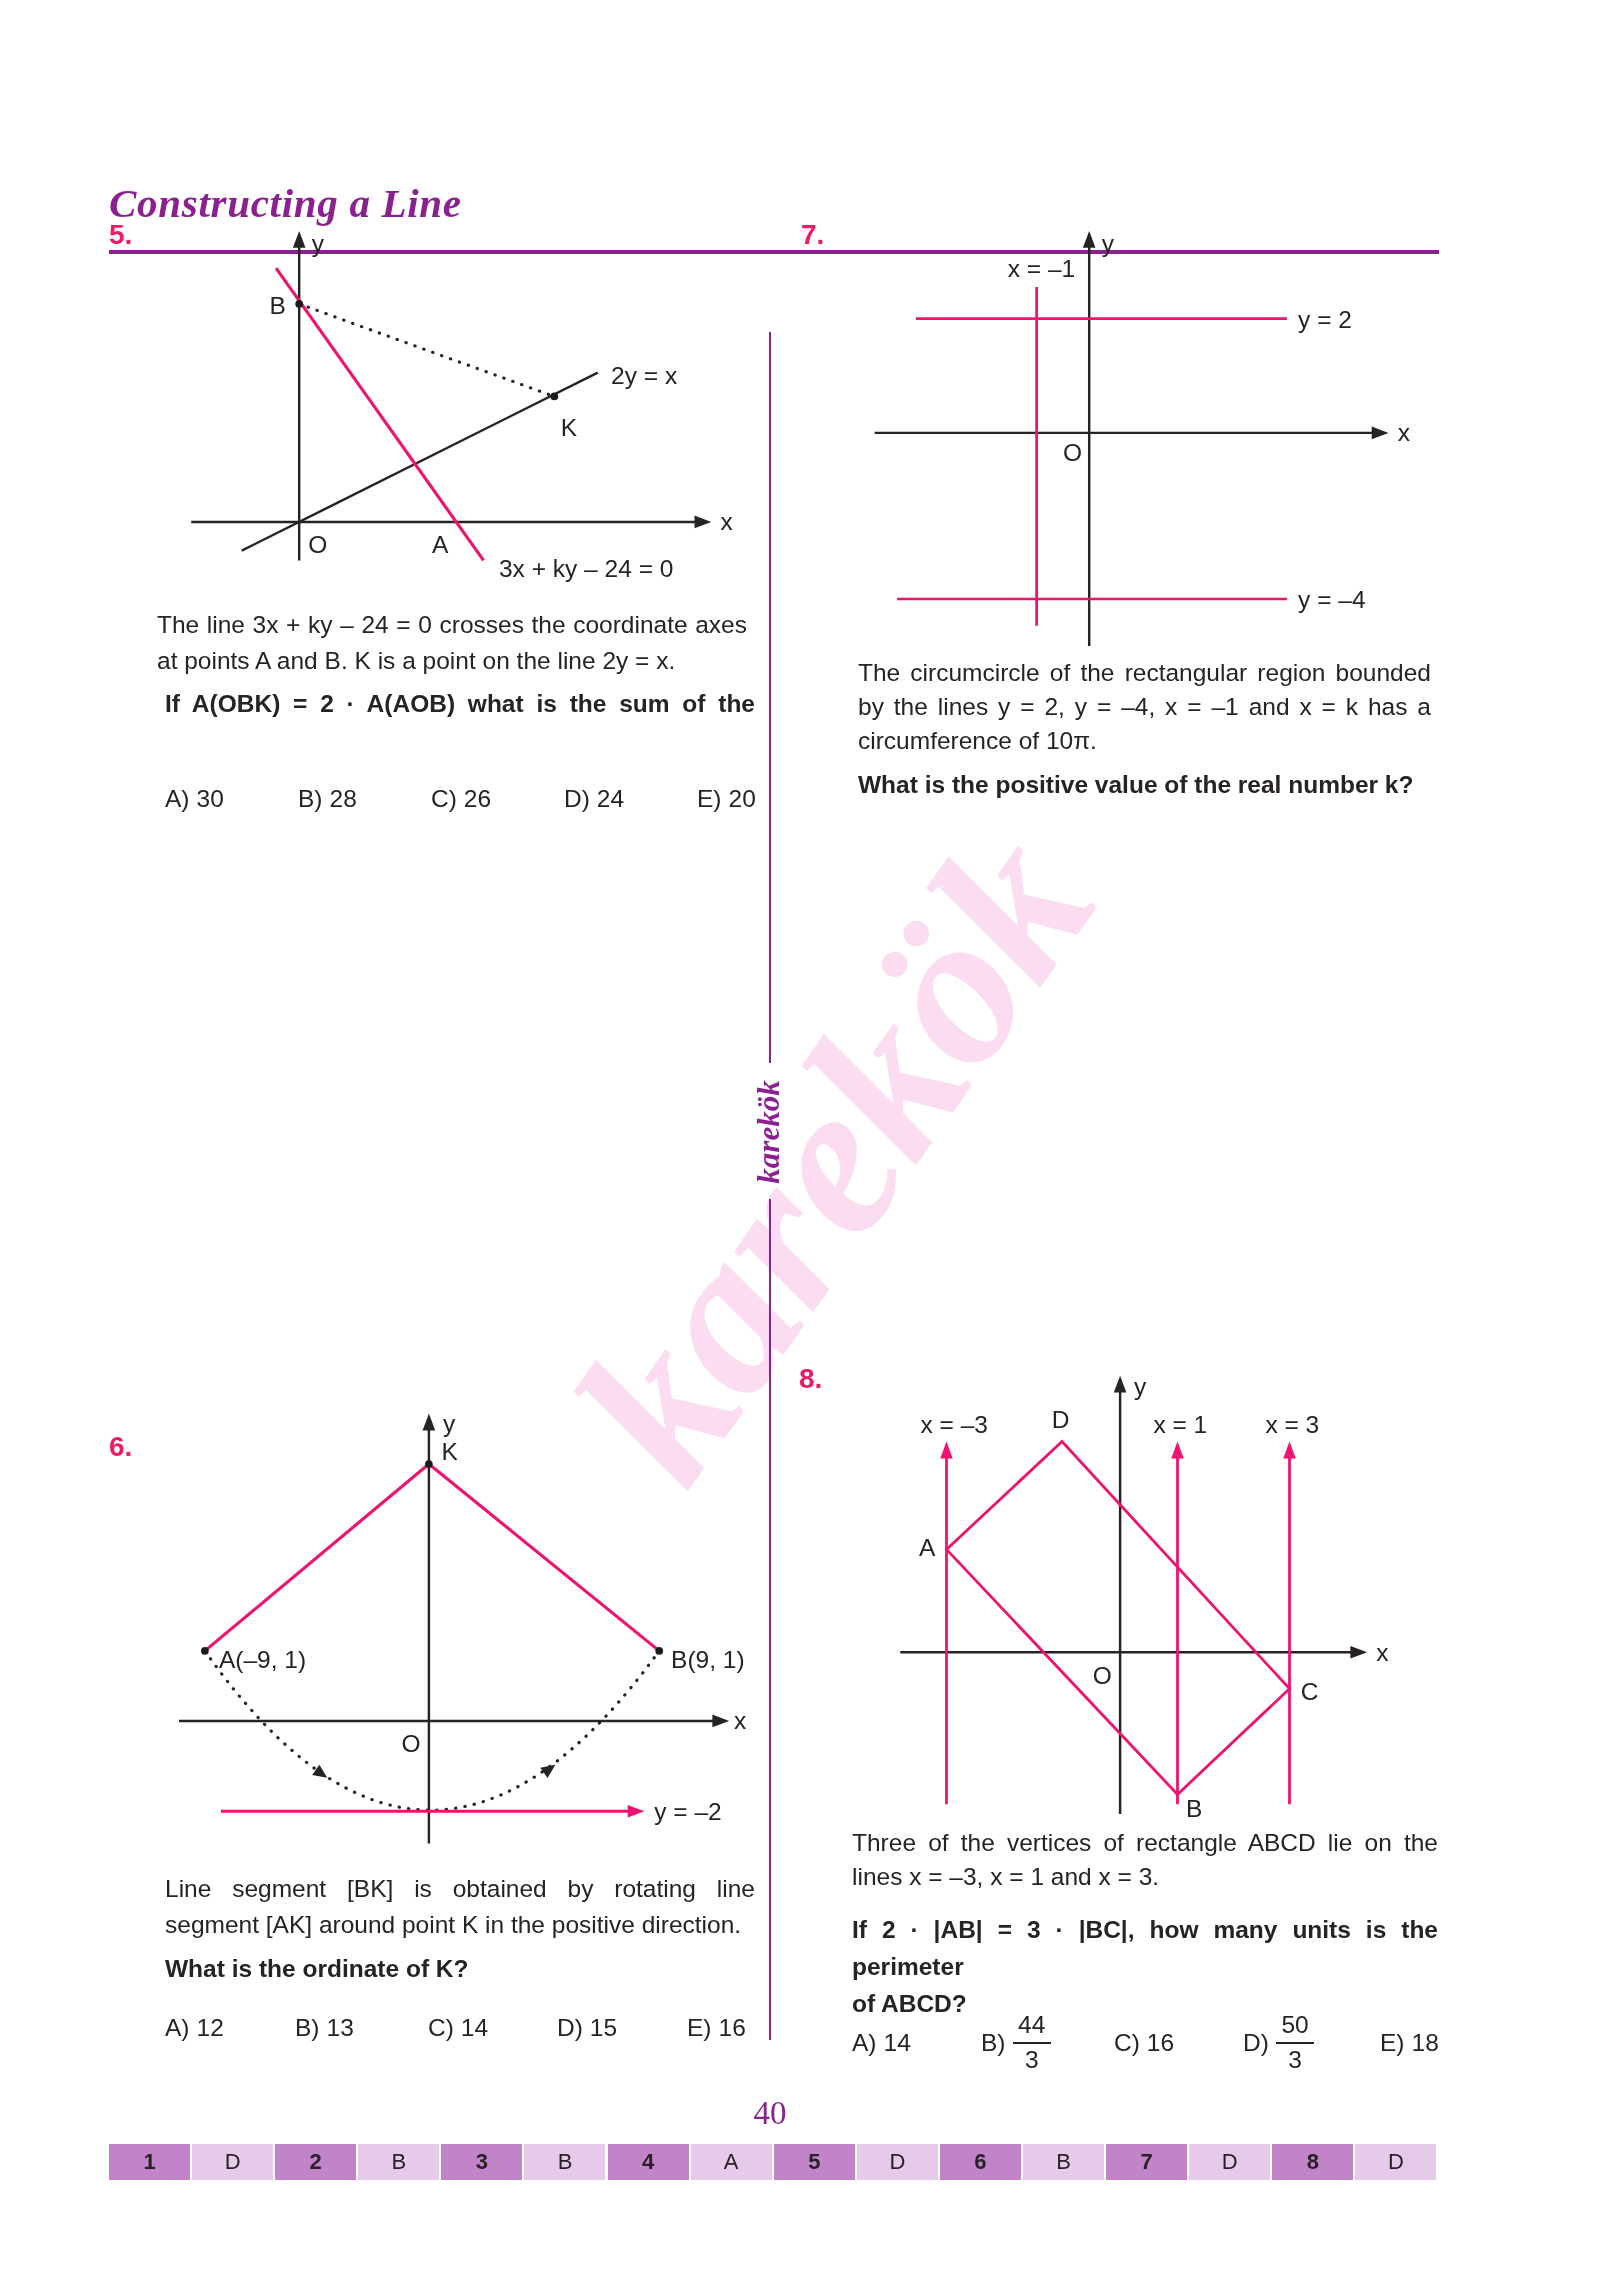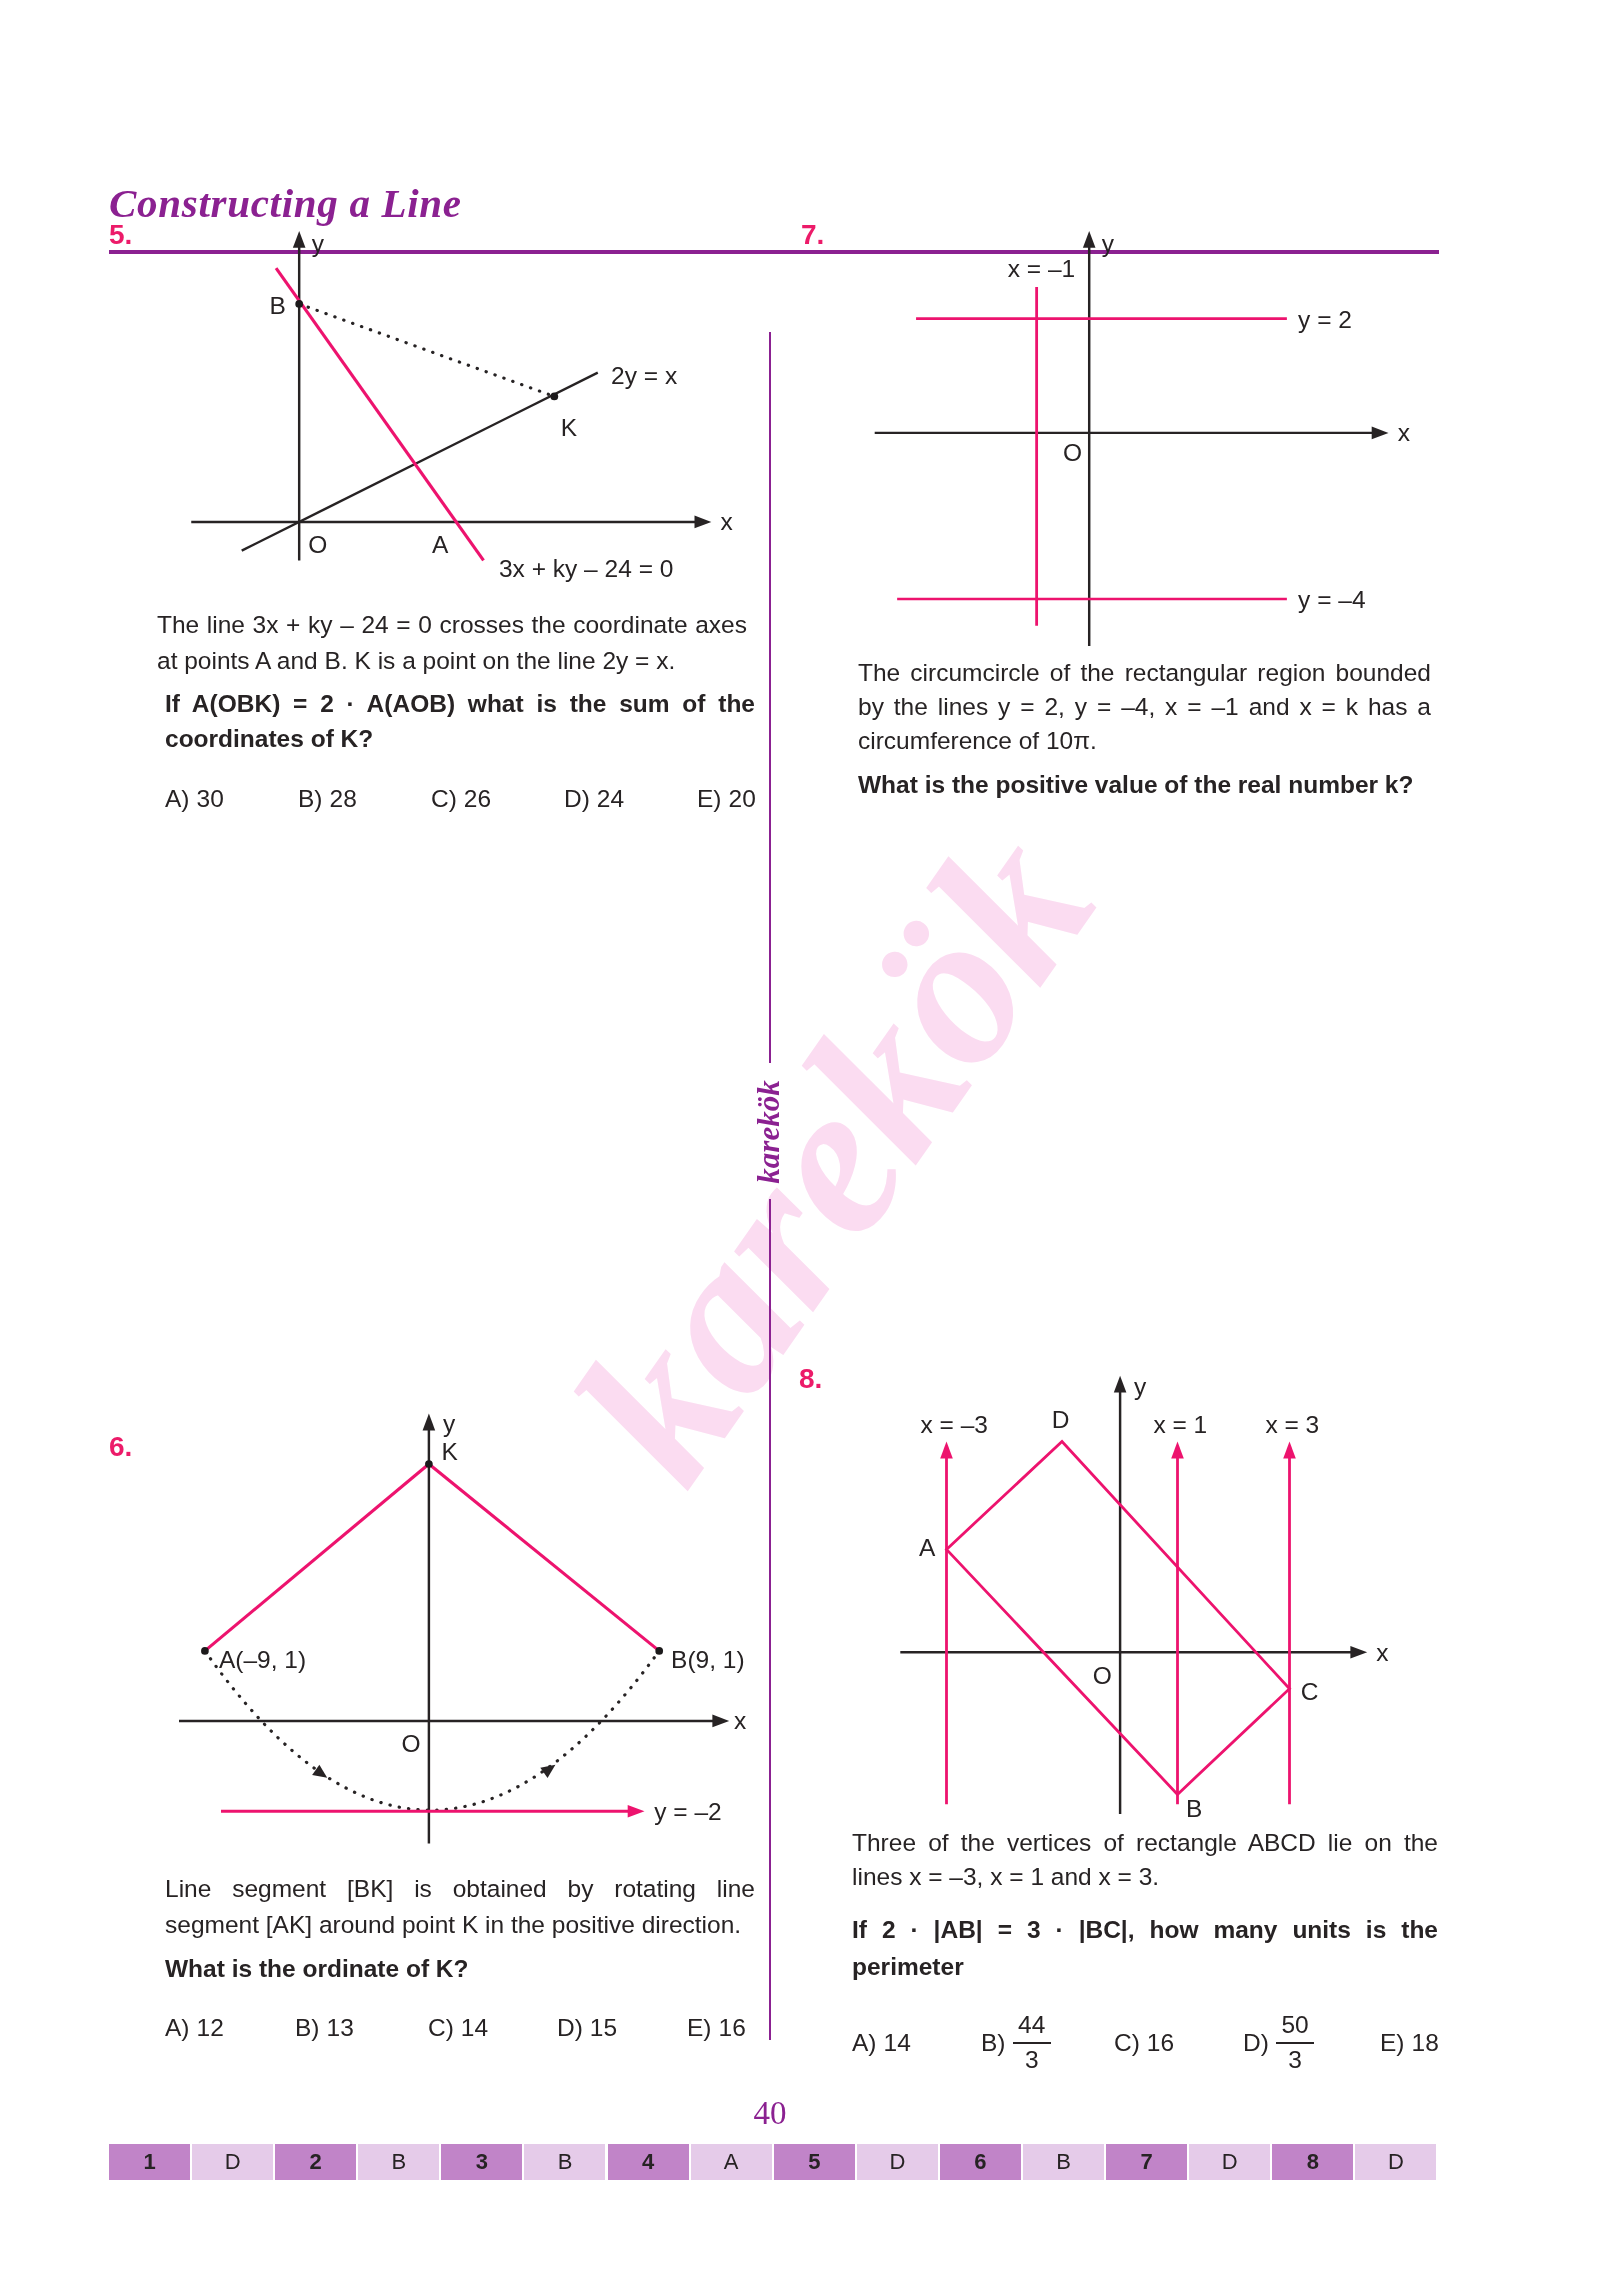--- a/index.html
+++ b/index.html
@@ -77,21 +77,20 @@
     <text x="872" y="548">2y = x</text>
     <text x="712" y="824">3x + ky – 24 = 0</text>
   </svg>
 
   <div class="qtext" style="left:157px;top:607px;width:590px;line-height:36px">
     <div class="ln just">The line 3x + ky – 24 = 0 crosses the coordinate axes</div>
     <div class="ln">at points A and B. K is a point on the line 2y = x.</div>
   </div>
   <div class="qtext bold" style="left:165px;top:686px;width:590px;line-height:35px">
     <div class="ln just">If A(OBK) = 2 · A(AOB) what is the sum of the</div>
-    <div class="ln">coordinates of K?</div>
   </div>
   <div class="opts" style="left:165px;top:785px;width:590px;height:31px">
     <span class="opt" style="left:0"><span class="sp">A)</span><span>30</span></span>
     <span class="opt" style="left:133px"><span class="sp">B)</span><span>28</span></span>
     <span class="opt" style="left:266px"><span class="sp">C)</span><span>26</span></span>
     <span class="opt" style="left:399px"><span class="sp">D)</span><span>24</span></span>
     <span class="opt" style="left:532px"><span class="sp">E)</span><span>20</span></span>
   </div>
 
   <div class="qnum" style="left:801px;top:219px">7.</div>
@@ -187,20 +186,21 @@
     <text x="1856" y="2427">C</text>
     <text x="1692" y="2594">B</text>
   </svg>
 
   <div class="qtext" style="left:852px;top:1826px;width:586px;line-height:34px">
     <div class="ln just">Three of the vertices of rectangle ABCD lie on the</div>
     <div class="ln">lines x = –3, x = 1 and x = 3.</div>
   </div>
   <div class="qtext bold" style="left:852px;top:1911px;width:586px;line-height:37px">
     <div class="ln just">If 2 · |AB| = 3 · |BC|, how many units is the perimeter</div>
+    <div class="ln">of ABCD?</div>
   </div>
   <div class="opts" style="left:852px;top:2002px;width:586px;height:84px">
     <span class="opt" style="left:0;top:27px"><span class="sp">A)</span><span>14</span></span>
     <span class="opt fracopt" style="left:129px">
       <span>B)</span>
       <span class="frac">
           <span class="num">44</span>
           <span class="den">3</span>
         </span>
     </span>

